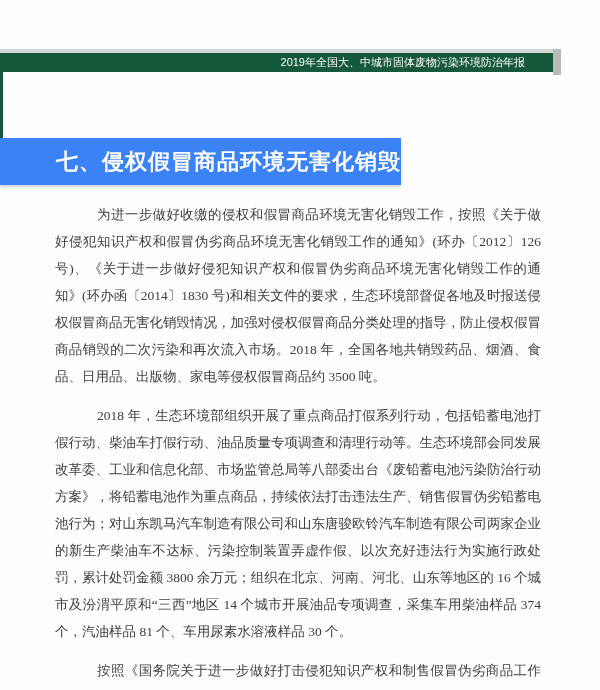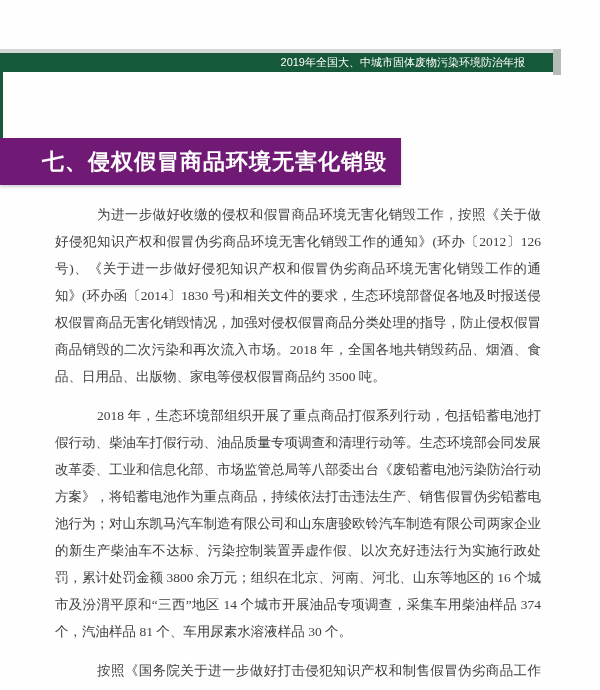--- a/index.html
+++ b/index.html
@@ -63,25 +63,24 @@
     font-family: "Liberation Sans", sans-serif;
     white-space: nowrap;
   }
   
   .title-box {
     position: absolute;
     left: 0;
     top: 138px;
     width: 401px;
     height: 47px;
-    background: #701a75;
+    background: #3b82f6;
     display: flex;
     align-items: center;
     justify-content: flex-end;
-    padding-right: 14px;
     box-sizing: border-box;
     box-shadow: 0 2px 3px rgba(0,0,0,0.18);
   }
   .title-text {
     color: #ffffff;
     font-size: 22px;
     font-weight: bold;
     letter-spacing: 1px;
     font-family: "Liberation Sans", sans-serif;
     white-space: nowrap;

